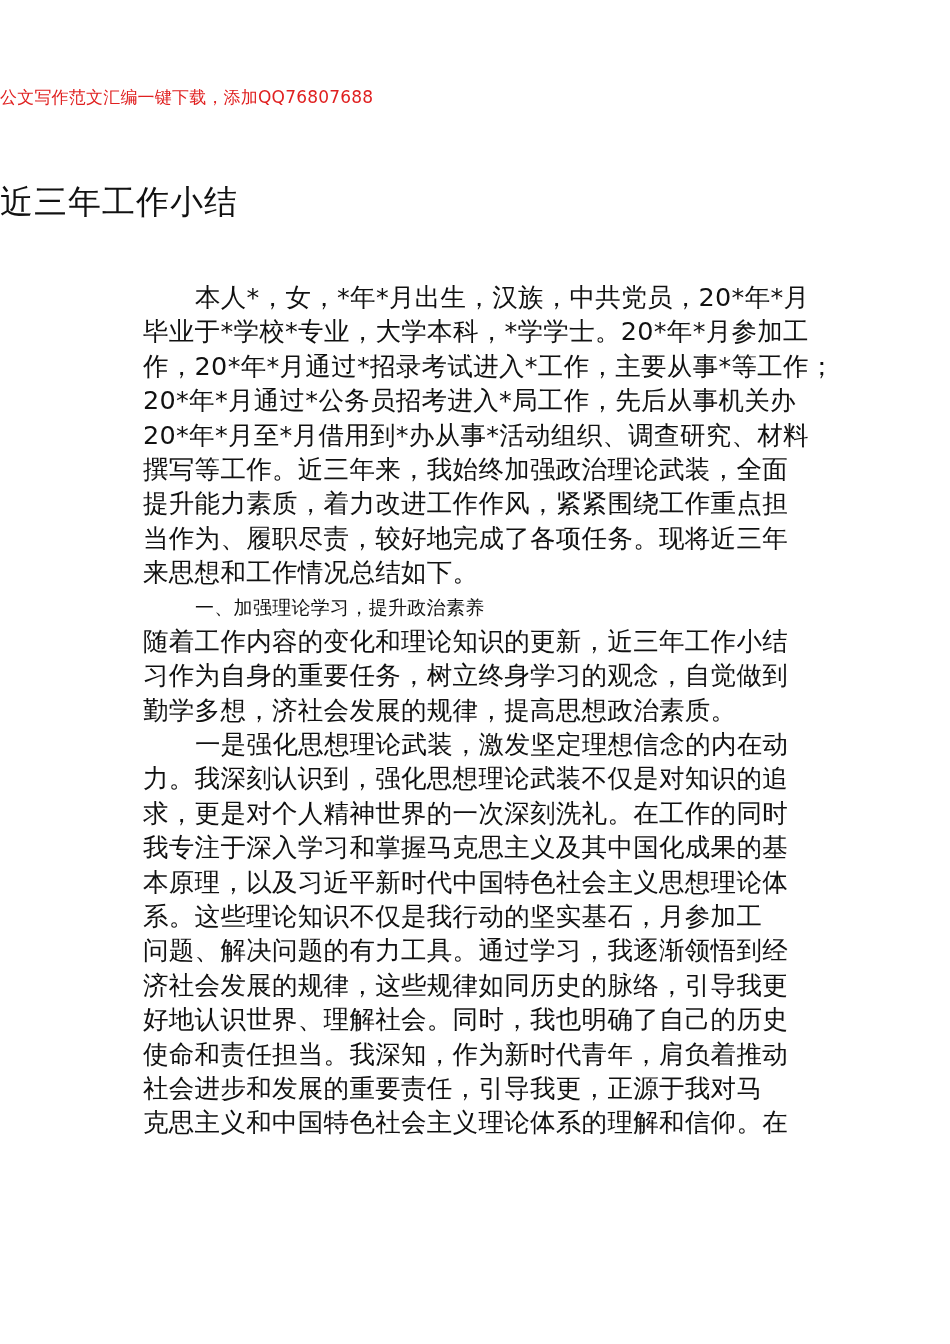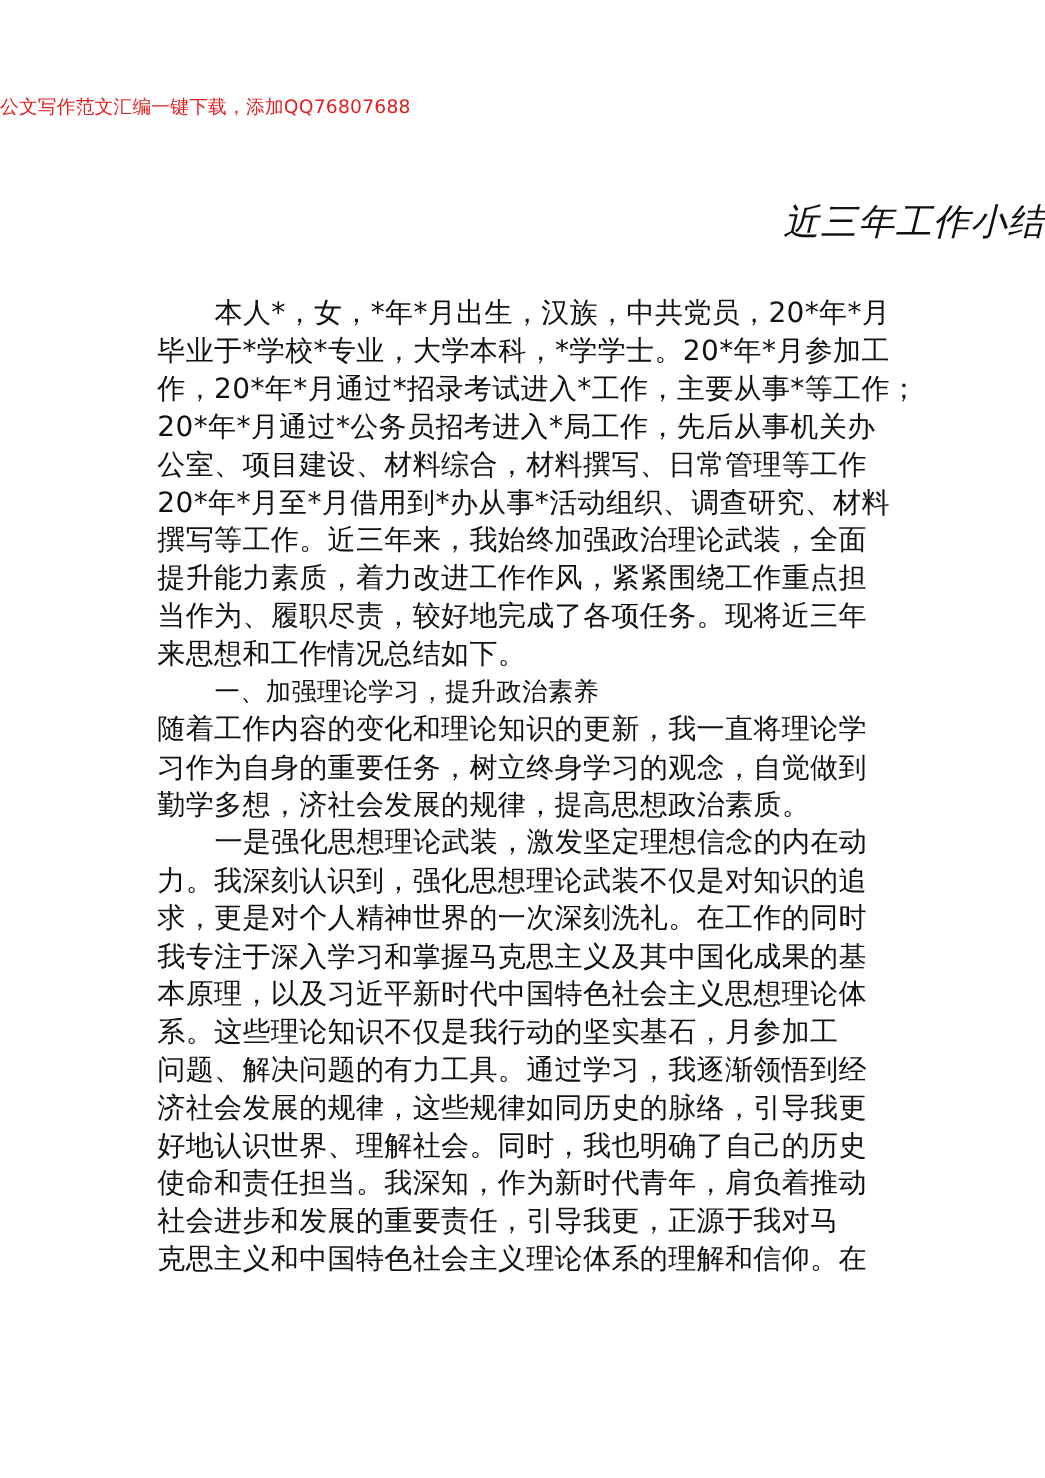--- a/index.html
+++ b/index.html
@@ -1,47 +1,46 @@
 <!DOCTYPE html>
 <html><head>
   <meta charset="utf-8">
   <style>
     html, body { margin: 0; padding: 0; background: #ffffff; }
     body { width: 950px; height: 1344px; position: relative; overflow: hidden;
            font-family: "DejaVu Sans", "Liberation Sans", sans-serif; color: #111111; }
     .header-note { position: absolute; top: 86px; left: 0; width: 950px; text-align: left;
                    font-size: 17px; color: #e02020; letter-spacing: 0.2px; }
-    .title { position: absolute; top: 180px; left: 0; width: 950px; text-align: right;
-             font-size: 33px; color: #111111; letter-spacing: 1px; font-style: italic; }
-    .body-text { position: absolute; top: 268px; left: 143px; width: 700px; }
+    .title { position: absolute; top: 180px; left: 0; width: 950px; text-align: left;
+             font-size: 33px; color: #111111; letter-spacing: 1px; }
+    .body-text { position: absolute; top: 280px; left: 143px; width: 700px; }
     .line { height: 34.4px; line-height: 34.4px; font-size: 25.5px; white-space: nowrap;
             letter-spacing: 0.3px; }
     .line.indent { padding-left: 52px; }
-    .line.heading { font-size: 23px; }
+    .line.heading { font-size: 19px; }
   </style>
 </head>
 <body>
 
 <div class="header-note">公文写作范文汇编一键下载，添加QQ76807688</div>
 
 <div class="title">近三年工作小结</div>
 
 <div class="body-text" id="body-text">
     <div class="line indent">本人*，女，*年*月出生，汉族，中共党员，20*年*月</div>
     <div class="line">毕业于*学校*专业，大学本科，*学学士。20*年*月参加工</div>
     <div class="line">作，20*年*月通过*招录考试进入*工作，主要从事*等工作；</div>
     <div class="line">20*年*月通过*公务员招考进入*局工作，先后从事机关办</div>
-    <div class="line">公室、项目建设、材料综合，材料撰写、日常管理等工作</div>
     <div class="line">20*年*月至*月借用到*办从事*活动组织、调查研究、材料</div>
     <div class="line">撰写等工作。近三年来，我始终加强政治理论武装，全面</div>
     <div class="line">提升能力素质，着力改进工作作风，紧紧围绕工作重点担</div>
     <div class="line">当作为、履职尽责，较好地完成了各项任务。现将近三年</div>
     <div class="line">来思想和工作情况总结如下。</div>
     <div class="line indent heading">一、加强理论学习，提升政治素养</div>
-    <div class="line">随着工作内容的变化和理论知识的更新，我一直将理论学</div>
+    <div class="line">随着工作内容的变化和理论知识的更新，近三年工作小结</div>
     <div class="line">习作为自身的重要任务，树立终身学习的观念，自觉做到</div>
     <div class="line">勤学多想，济社会发展的规律，提高思想政治素质。</div>
     <div class="line indent">一是强化思想理论武装，激发坚定理想信念的内在动</div>
     <div class="line">力。我深刻认识到，强化思想理论武装不仅是对知识的追</div>
     <div class="line">求，更是对个人精神世界的一次深刻洗礼。在工作的同时</div>
     <div class="line">我专注于深入学习和掌握马克思主义及其中国化成果的基</div>
     <div class="line">本原理，以及习近平新时代中国特色社会主义思想理论体</div>
     <div class="line">系。这些理论知识不仅是我行动的坚实基石，月参加工</div>
     <div class="line">问题、解决问题的有力工具。通过学习，我逐渐领悟到经</div>
     <div class="line">济社会发展的规律，这些规律如同历史的脉络，引导我更</div>

